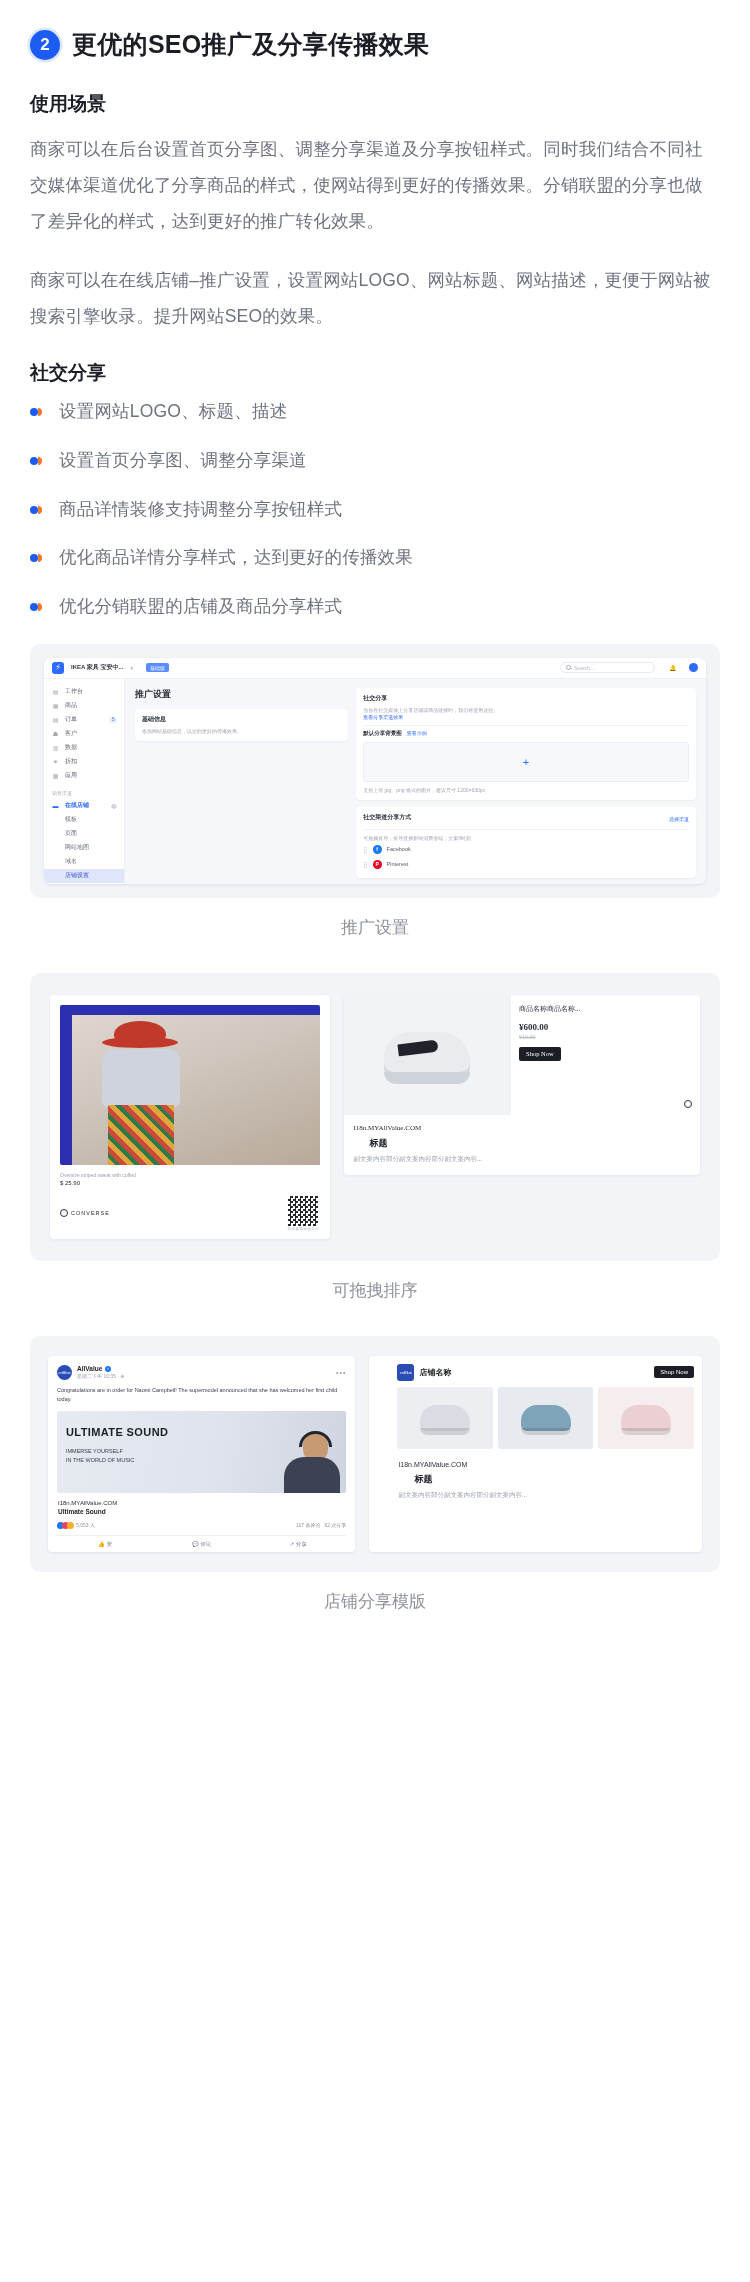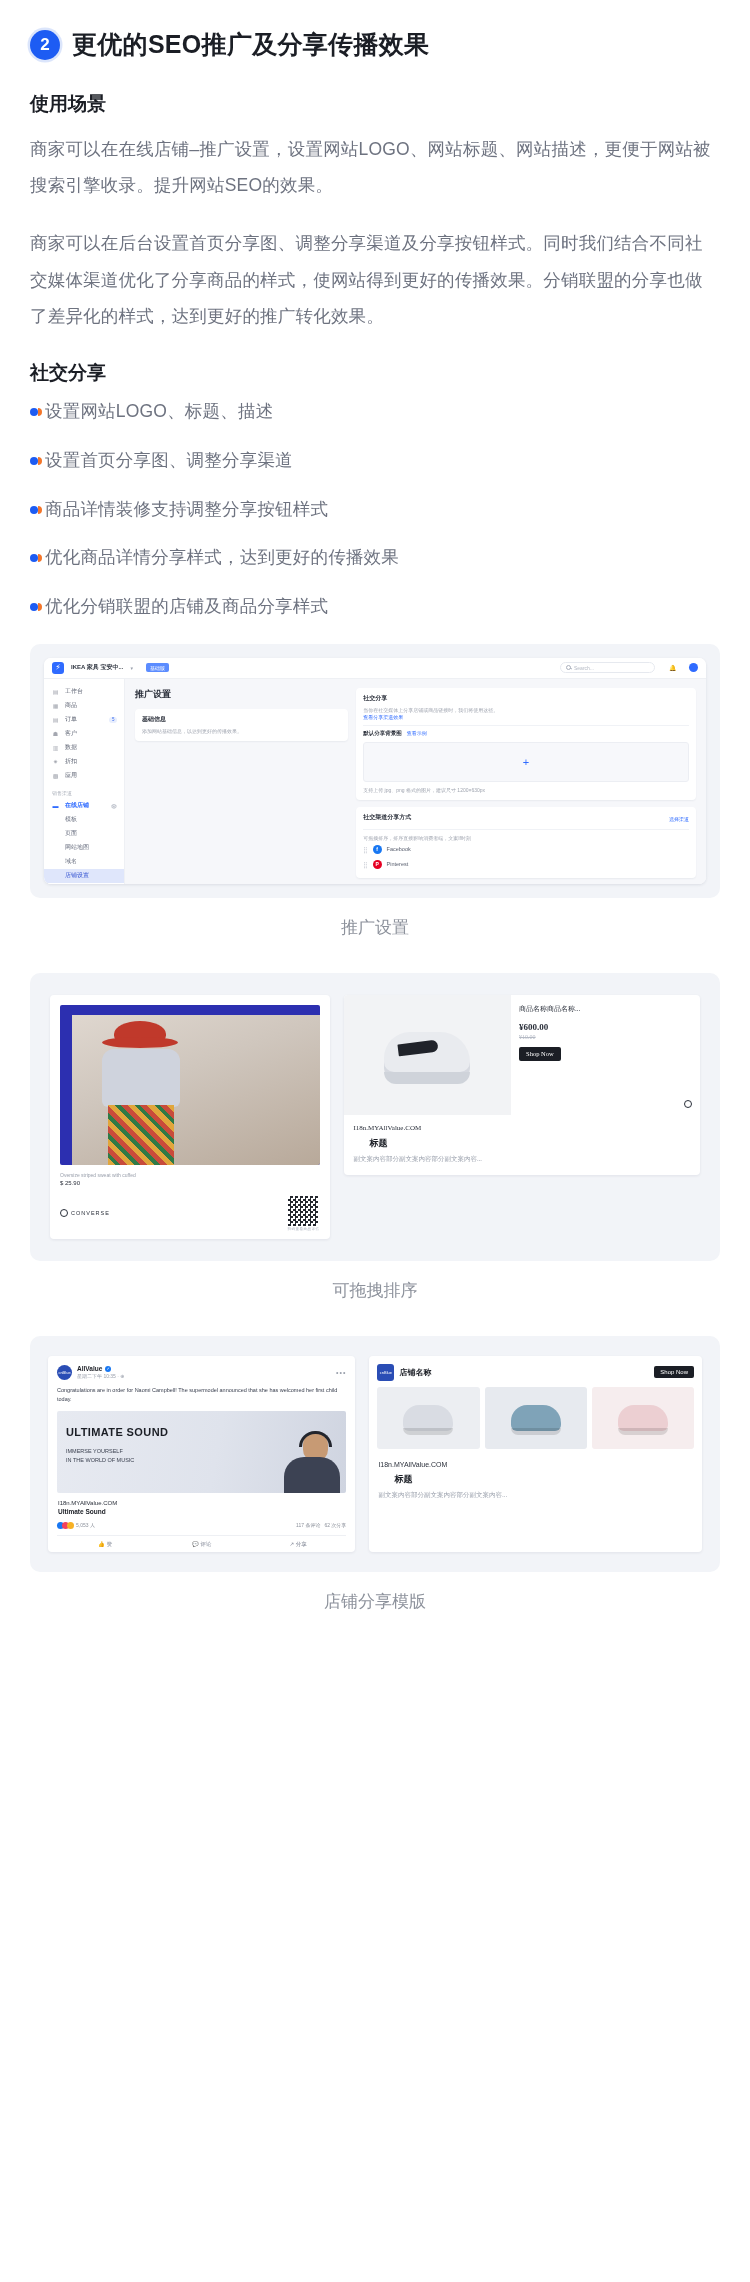--- a/index.html
+++ b/index.html
@@ -22,21 +22,21 @@
     display:flex;align-items:center;justify-content:center;
     flex:0 0 30px;
     box-shadow:0 0 0 2.5px #dbe5fb;
   }
   .sec-title { font-size:25px; font-weight:bold; color:#1b1e25; letter-spacing:.3px;}
 
   h3.sub { font-size:19px; font-weight:bold; color:#1b1e25; margin:26px 0 14px 0;}
   p.para { font-size:17.5px; line-height:2.07; color:#6e7380; margin:0 0 22px 0; letter-spacing:.2px;}
 
   ul.feat { list-style:none; margin:6px 0 0 0; }
-  ul.feat li { display:flex; align-items:flex-start; gap:3px; margin-bottom:26px; font-size:17.5px; color:#6e7380; line-height:1.3; letter-spacing:.2px;}
+  ul.feat li { display:flex; align-items:flex-start; gap:17px; margin-bottom:26px; font-size:17.5px; color:#6e7380; line-height:1.3; letter-spacing:.2px;}
   .bdot { position:relative; width:12px; height:12px; flex:0 0 12px; margin-top:6px; }
   .bdot::before { content:""; position:absolute; left:0; top:2px; width:8px;height:8px;border-radius:50%;background:#1d5cf3;}
   .bdot::after { content:""; position:absolute; left:8px; top:2px; width:4px;height:8px;
      border-radius:0 6px 6px 0; background:#f4762a;}
 
   
   .fig { margin-top:16px; }
   .fig-cap { text-align:center; font-size:17px; color:#8d929c; margin:18px 0 34px 0;}
   .shot { background:#f2f4f8; border-radius:10px; overflow:hidden; }
 
@@ -147,21 +147,21 @@
   .s3-stats{display:flex;align-items:center;gap:4px;margin-top:7px;font-size:5px;color:#8d929c;}
   .s3-react{display:flex;}
   .s3-react i{width:7px;height:7px;border-radius:50%;margin-right:-2px;display:inline-block;}
   .s3-react i:nth-child(1){background:#1877f2;}
   .s3-react i:nth-child(2){background:#f3425f;}
   .s3-react i:nth-child(3){background:#f7b125;}
   .s3-stats .right{margin-left:auto;}
   .s3-acts{display:flex;border-top:1px solid #eef0f4;margin-top:6px;padding-top:5px;}
   .s3-acts div{flex:1;text-align:center;font-size:5.5px;color:#7b8191;}
 
-  .s3-right{flex:1;min-width:0;background:#fff;border-radius:4px;overflow:hidden;box-shadow:0 1px 3px rgba(20,30,60,.08);}
+  .s3-right{flex:1;min-width:0;background:#fff;border-radius:4px;overflow:hidden;box-shadow:0 1px 3px rgba(20,30,60,.08);padding-left:20px;}
   .s3-rtop{display:flex;align-items:center;gap:5px;padding:8px 8px 6px;}
   .s3-rav{width:17px;height:17px;border-radius:3px;background:#2a4db5;color:#fff;font-size:4px;display:flex;align-items:center;justify-content:center;}
   .s3-rnm{font-size:8px;font-weight:bold;color:#1b1e25;}
   .s3-rbtn{margin-left:auto;background:#1b1e25;color:#fff;font-size:6px;padding:3px 6px;border-radius:2px;}
   .s3-grid{display:flex;gap:5px;padding:0 8px 8px;}
   .s3-cell{flex:1;height:62px;border-radius:3px;display:flex;align-items:center;justify-content:center;}
   .s3-cell.a{background:#eceef2;}
   .s3-cell.b{background:#e7eaef;}
   .s3-cell.c{background:#f6edee;}
   .sh{width:50px;height:26px;border-radius:16px 18px 6px 6px;position:relative;}
@@ -175,22 +175,22 @@
 <body>
 
 <div class="page">
 
   <div class="sec-head">
     <div class="badge-num">2</div>
     <div class="sec-title">更优的SEO推广及分享传播效果</div>
   </div>
 
   <h3 class="sub">使用场景</h3>
+  <p class="para">商家可以在后台设置首页分享图、调整分享渠道及分享按钮样式。同时我们结合不同社交媒体渠道优化了分享商品的样式，使网站得到更好的传播效果。分销联盟的分享也做了差异化的样式，达到更好的推广转化效果。</p>
   <p class="para">商家可以在在线店铺–推广设置，设置网站LOGO、网站标题、网站描述，更便于网站被搜索引擎收录。提升网站SEO的效果。</p>
-  <p class="para">商家可以在后台设置首页分享图、调整分享渠道及分享按钮样式。同时我们结合不同社交媒体渠道优化了分享商品的样式，使网站得到更好的传播效果。分销联盟的分享也做了差异化的样式，达到更好的推广转化效果。</p>
 
   <h3 class="sub">社交分享</h3>
   <ul class="feat">
     <li>
         <span class="bdot"></span>
         <span>设置网站LOGO、标题、描述</span>
       </li>
     <li>
         <span class="bdot"></span>
         <span>设置首页分享图、调整分享渠道</span>

